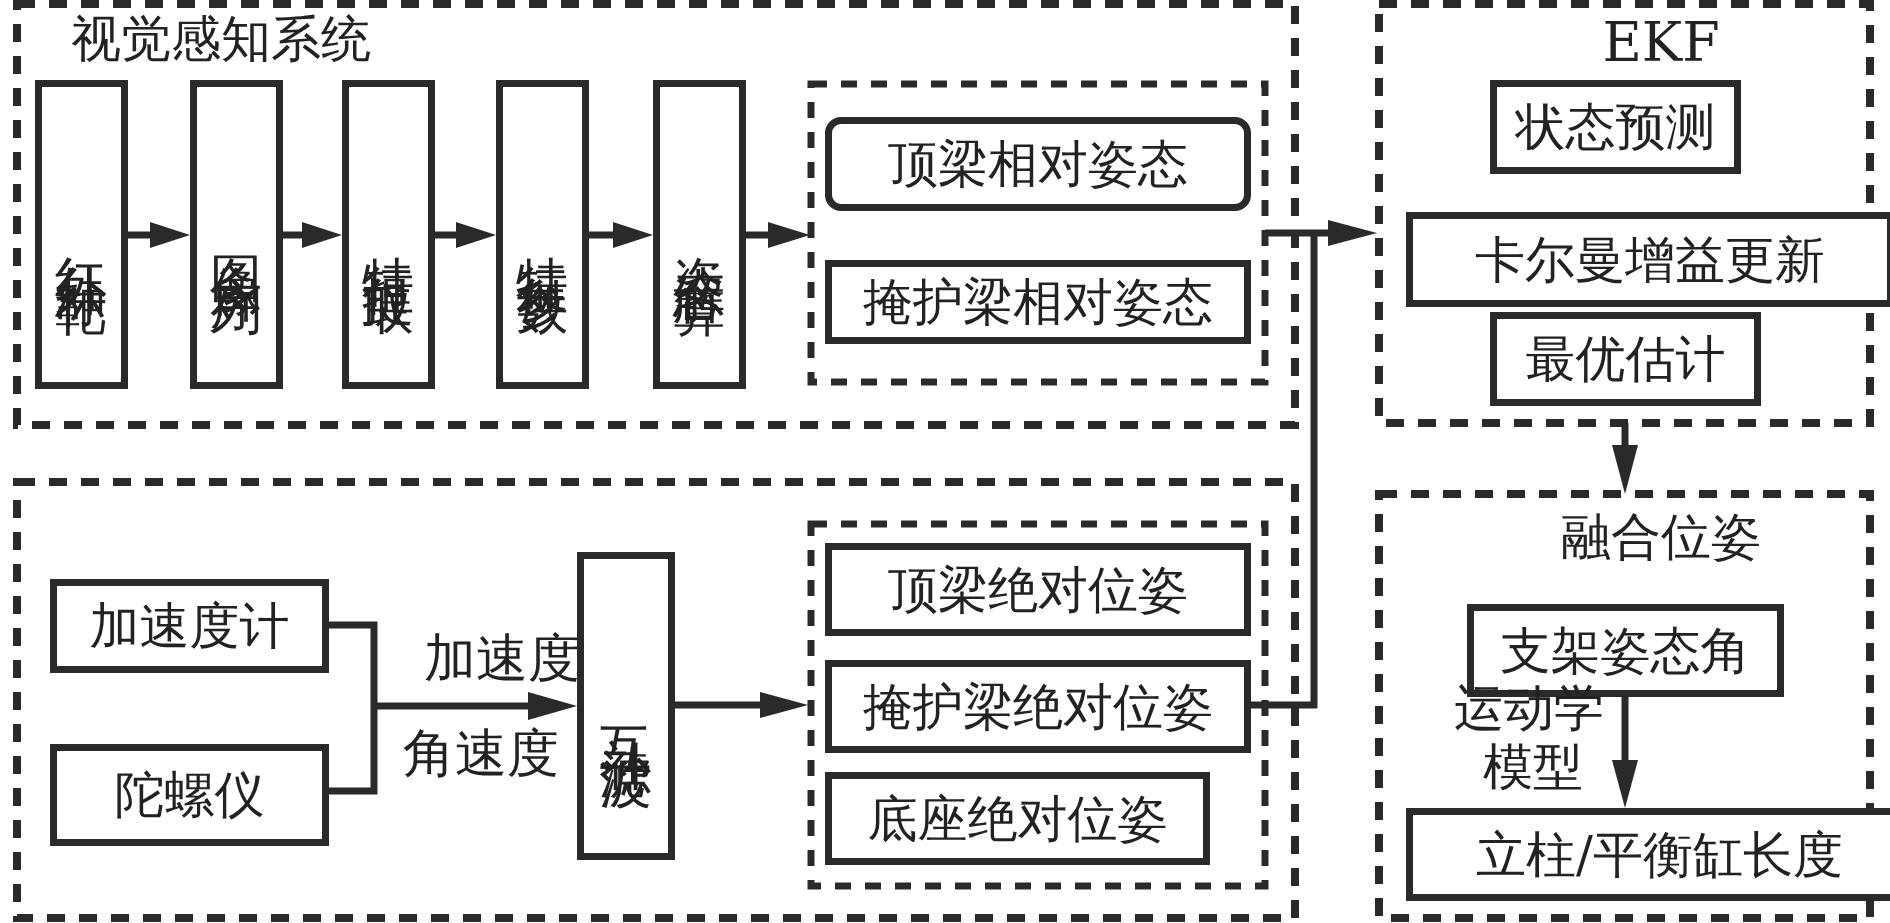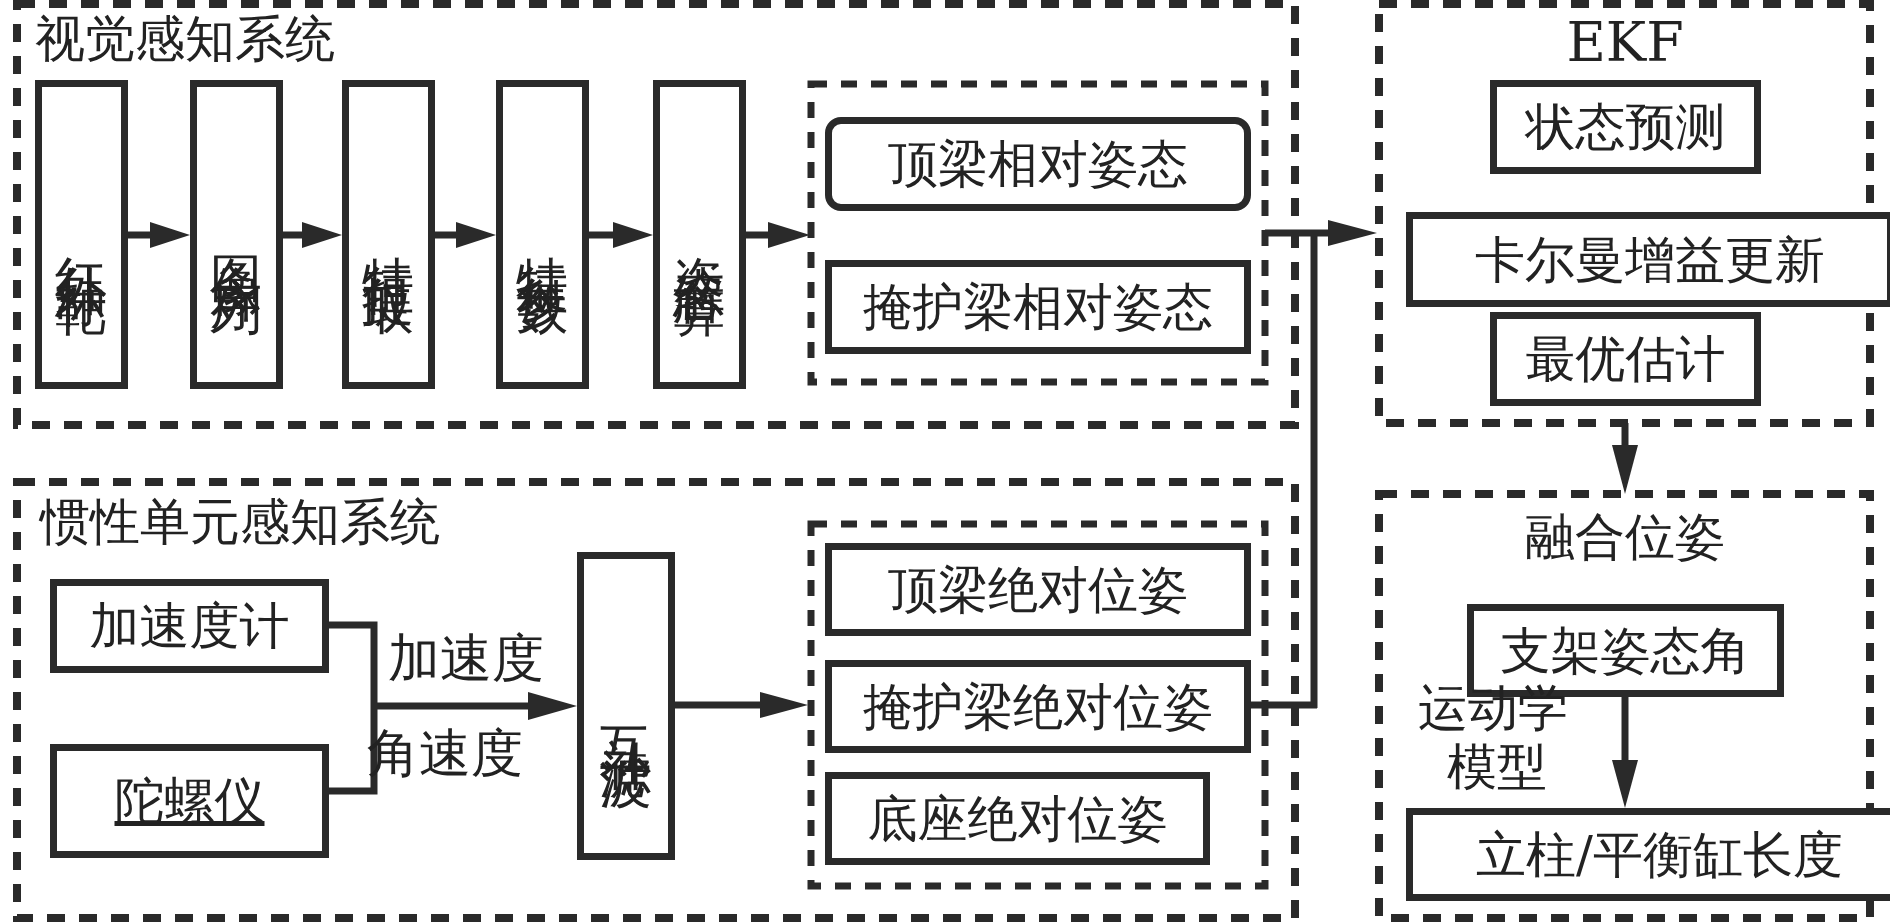--- a/index.html
+++ b/index.html
@@ -5,20 +5,21 @@
   html, body { margin: 0; padding: 0; background: #ffffff; }
   body { width: 1890px; height: 923px; overflow: hidden; position: relative; }
   #canvas { position: absolute; left: 0; top: 0; width: 1890px; height: 923px; }
   #lines { position: absolute; left: 0; top: 0; }
   .txt {
     position: absolute;
     font-family: "DejaVu Serif", "Liberation Serif", serif;
     color: #222222;
     white-space: nowrap;
     line-height: 1;
+    margin-left: 36px;
   }
   .box {
     position: absolute;
     box-sizing: border-box;
     border: 7px solid #2a2a2a;
     background: #ffffff;
     display: flex;
     align-items: center;
     justify-content: center;
     font-family: "DejaVu Serif", "Liberation Serif", serif;
@@ -102,38 +103,37 @@
 
   <div class="txt" style="left:35px; top:14px; font-size:50px;">视觉感知系统</div>
 
   <div class="box vbox" style="left:35px; top:80px; width:93px; height:309px;">红外标靶</div>
   <div class="box vbox" style="left:190px; top:80px; width:93px; height:309px;">图像序列</div>
   <div class="box vbox" style="left:342px; top:80px; width:93px; height:309px;">特征提取</div>
   <div class="box vbox" style="left:496px; top:80px; width:93px; height:309px;">特征参数</div>
   <div class="box vbox" style="left:653px; top:80px; width:93px; height:309px;">姿态解算</div>
 
   <div class="box" style="left:825px; top:117px; width:426px; height:94px;border-radius:16px;">顶梁相对姿态</div>
-  <div class="box" style="left:825px; top:260px; width:426px; height:94px;">掩护梁相对姿态</div>
+  <div class="box" style="left:825px; top:260px; width:426px; height:84px;">掩护梁相对姿态</div>
 
-  <div class="txt" style="left:40px; top:497px; font-size:50px;">惯性单元感知系统</div>
 
   <div class="box" style="left:50px; top:579px; width:279px; height:94px;">加速度计</div>
-  <div class="box" style="left:50px; top:744px; width:279px; height:114px;text-decoration:underline;">陀螺仪</div>
+  <div class="box" style="left:50px; top:744px; width:279px; height:102px;">陀螺仪</div>
 
   <div class="txt" style="left:388px; top:632px; font-size:52px;">加速度</div>
   <div class="txt" style="left:367px; top:727px; font-size:52px;">角速度</div>
 
   <div class="box vbox" style="left:577px; top:552px; width:98px; height:308px;">互补滤波</div>
 
   <div class="box" style="left:825px; top:543px; width:426px; height:93px;">顶梁绝对位姿</div>
   <div class="box" style="left:825px; top:660px; width:426px; height:93px;">掩护梁绝对位姿</div>
   <div class="box" style="left:825px; top:772px; width:385px; height:93px;">底座绝对位姿</div>
 
   <div class="txt label-center" style="left:1525px; width:200px; top:16px; font-size:54px;">EKF</div>
-  <div class="box" style="left:1490px; top:80px; width:271px; height:94px;text-align:center;">状态预测</div>
+  <div class="box" style="left:1490px; top:80px; width:251px; height:94px;text-align:center;">状态预测</div>
   <div class="box" style="left:1406px; top:212px; width:488px; height:95px;">卡尔曼增益更新</div>
   <div class="box" style="left:1490px; top:312px; width:271px; height:94px;">最优估计</div>
 
   <div class="txt label-center" style="left:1500px; width:250px; top:512px; font-size:50px;">融合位姿</div>
   <div class="box" style="left:1467px; top:580px; width:317px; height:93px;margin-top:24px;">支架姿态角</div>
   <div class="txt" style="left:1418px; top:683px; font-size:50px;">运动学</div>
   <div class="txt" style="left:1447px; top:742px; font-size:50px;">模型</div>
   <div class="box" style="left:1406px; top:808px; width:507px; height:93px;">立柱/平衡缸长度</div>
 
 </div>

